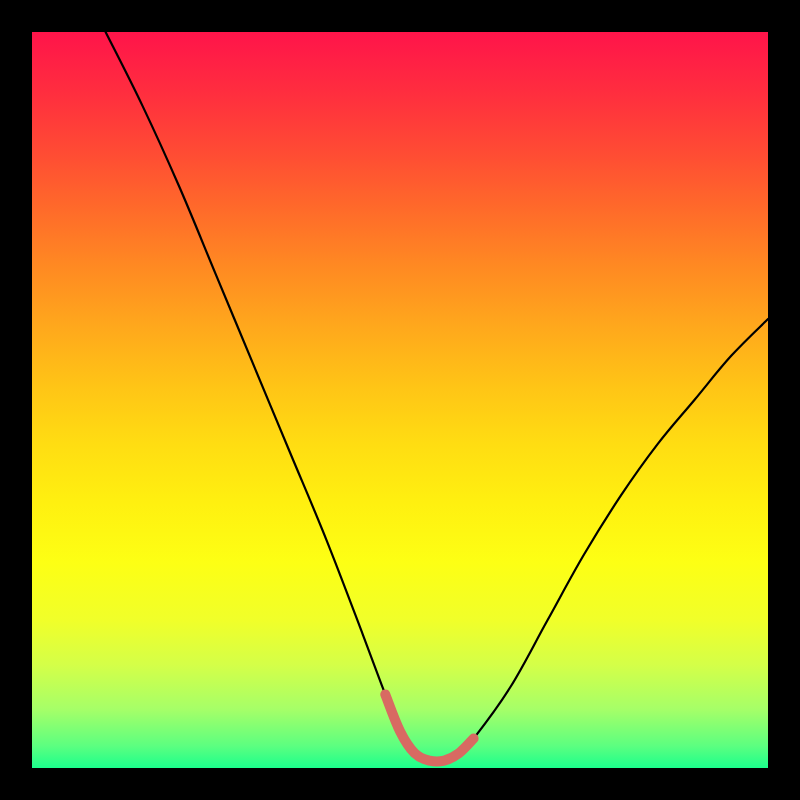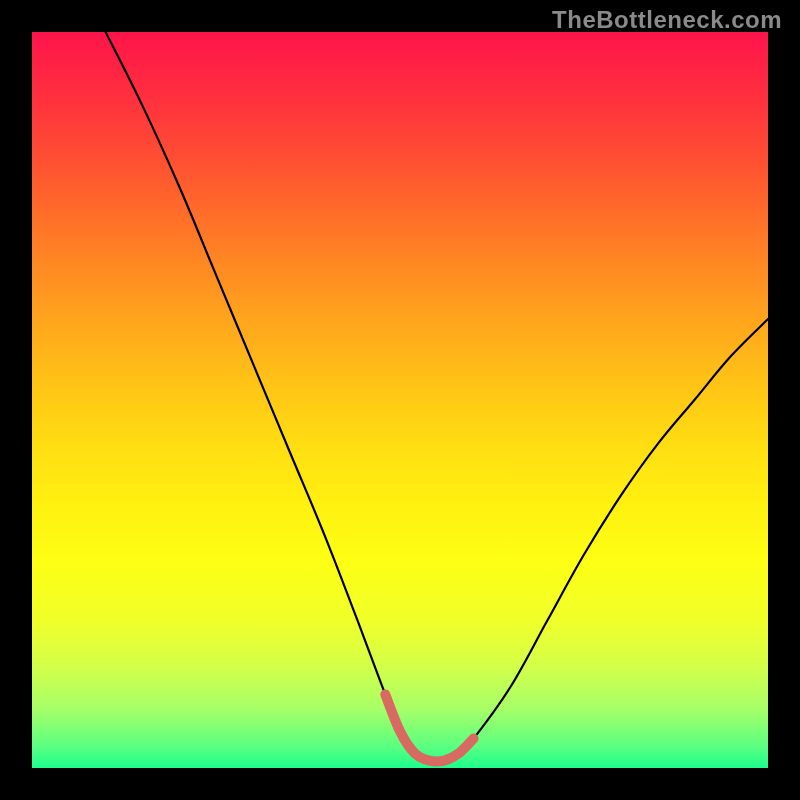--- a/index.html
+++ b/index.html
@@ -79,14 +79,13 @@
 </head>
 <body>
 
 <div class="frame">
   <div class="plot-area">
     <svg viewBox="0 0 736 736">
       <path id="curve-main" class="curve-main" d="M 73.60 0.00 C 80.22 13.25, 97.15 45.78, 110.40 73.60 C 123.65 101.42, 133.95 124.09, 147.20 154.56 C 160.45 185.03, 170.75 211.08, 184.00 242.88 C 197.25 274.68, 207.55 299.40, 220.80 331.20 C 234.05 363.00, 244.35 387.72, 257.60 419.52 C 270.85 451.32, 281.15 474.72, 294.40 507.84 C 307.65 540.96, 320.60 575.70, 331.20 603.52 C 341.80 631.34, 346.66 645.18, 353.28 662.40 C 359.90 679.62, 362.70 688.60, 368.00 699.20 C 373.30 709.80, 377.42 715.98, 382.72 721.28 C 388.02 726.58, 392.14 727.32, 397.44 728.64 C 402.74 729.96, 406.86 729.96, 412.16 728.64 C 417.46 727.32, 421.58 725.25, 426.88 721.28 C 432.18 717.31, 432.33 718.48, 441.60 706.56 C 450.87 694.64, 465.15 676.24, 478.40 655.04 C 491.65 633.84, 501.95 612.65, 515.20 588.80 C 528.45 564.95, 538.75 545.08, 552.00 522.56 C 565.25 500.04, 575.55 483.55, 588.80 463.68 C 602.05 443.81, 612.35 429.38, 625.60 412.16 C 638.85 394.94, 649.15 383.90, 662.40 368.00 C 675.65 352.10, 685.95 338.41, 699.20 323.84 C 712.45 309.27, 729.38 293.66, 736.00 287.04"></path>
       <path id="curve-highlight" class="curve-highlight" d="M 353.28 662.40 C 355.93 669.02, 362.70 688.60, 368.00 699.20 C 373.30 709.80, 377.42 715.98, 382.72 721.28 C 388.02 726.58, 392.14 727.32, 397.44 728.64 C 402.74 729.96, 406.86 729.96, 412.16 728.64 C 417.46 727.32, 421.58 725.25, 426.88 721.28 C 432.18 717.31, 438.95 709.21, 441.60 706.56"></path>
     </svg>
   </div>
-  <div class="watermark">TheBottleneck.com</div>
 </div>
 
 </body></html>

